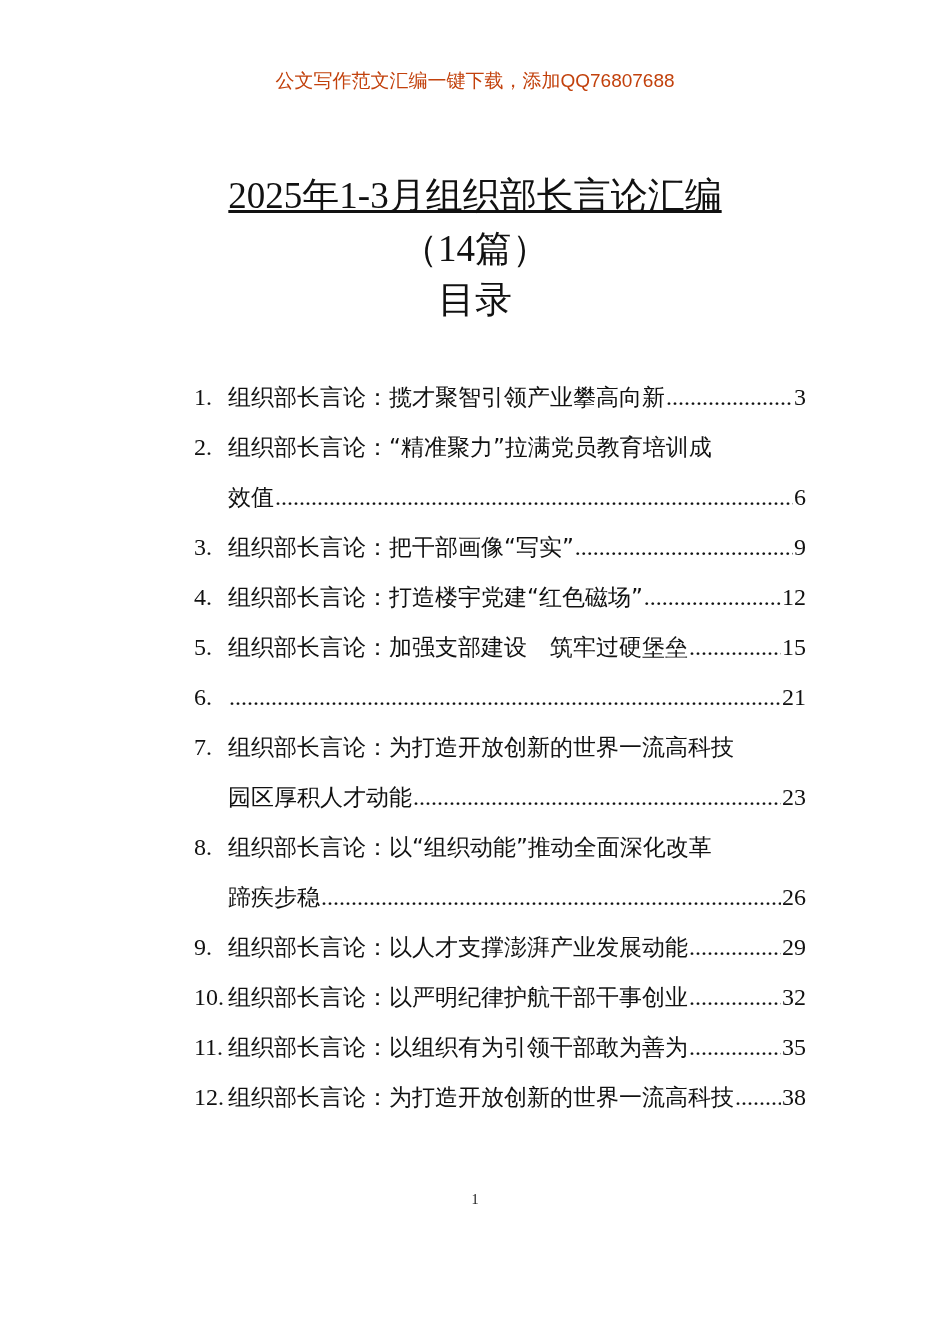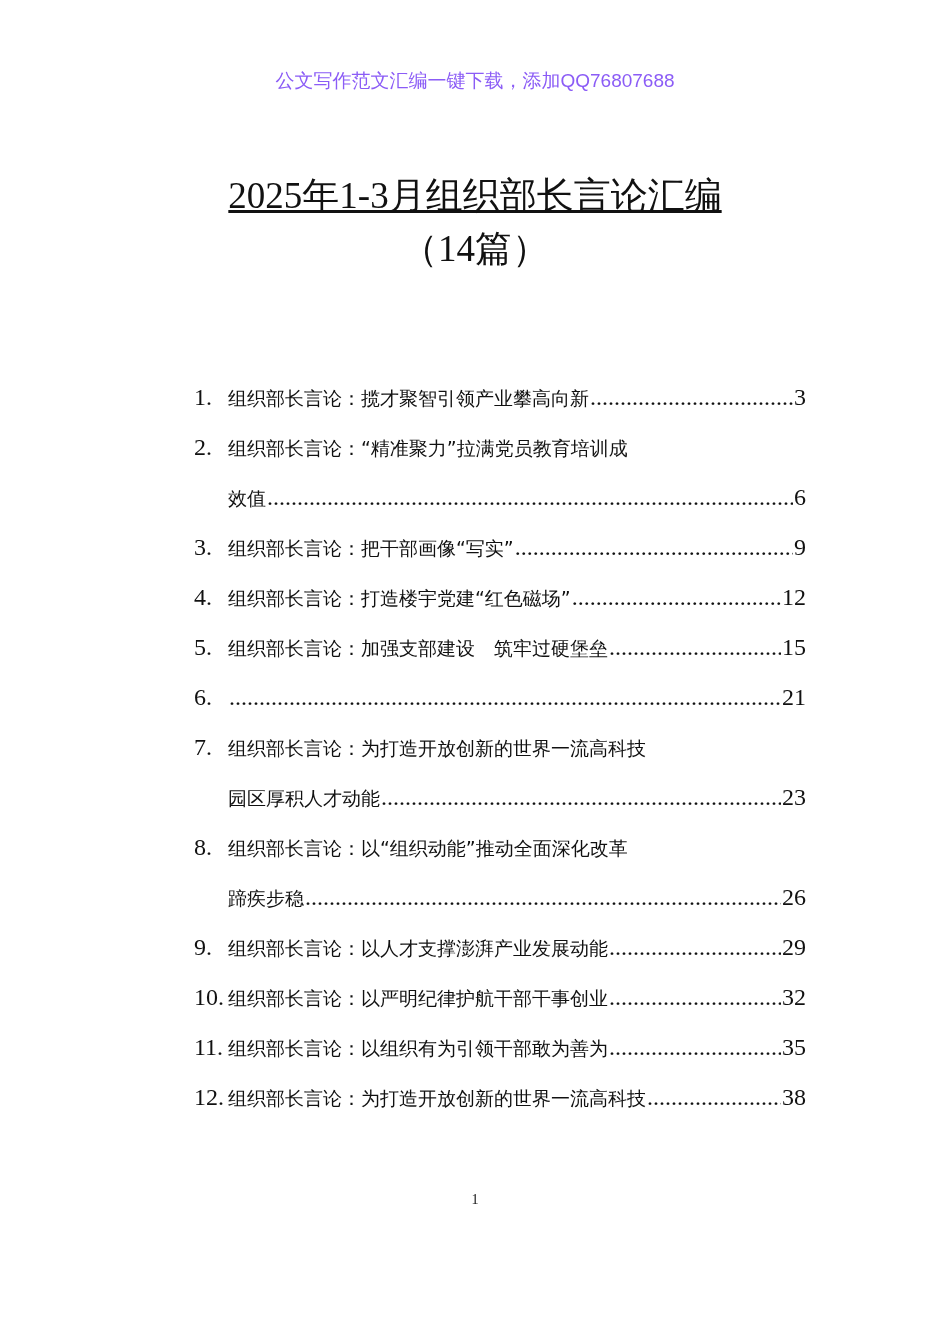--- a/index.html
+++ b/index.html
@@ -3,45 +3,46 @@
   <meta charset="utf-8">
   <style>
     html, body { margin: 0; padding: 0; }
     body {
       width: 950px; height: 1344px; background: #ffffff; position: relative;
       font-family: "Liberation Serif", "DejaVu Serif", serif; color: #111;
       overflow: hidden;
     }
     .header-note {
       position: absolute; top: 68px; left: 0; width: 950px; text-align: center;
-      color: #8b5cf6; font-family: "Liberation Sans", "DejaVu Sans", sans-serif; font-size: 19px;
+      color: #c2410c; font-family: "Liberation Sans", "DejaVu Sans", sans-serif; font-size: 19px;
     }
     .title-block { position: absolute; top: 168px; left: 0; width: 950px; text-align: center; }
     .title-line { font-size: 37px; line-height: 56px; margin: 0; font-weight: normal; text-decoration: underline; }
     .subtitle-line { font-size: 37px; line-height: 50px; }
     .toc-heading { font-size: 37px; line-height: 52px; font-family: "DejaVu Sans", sans-serif; }
     .toc { position: absolute; top: 372px; left: 194px; width: 612px; }
     .toc-entry { font-size: 24px; line-height: 50px; }
     .row { display: flex; align-items: baseline; height: 50px; }
     .num { width: 34px; flex: 0 0 34px; }
-    .text { font-family: "DejaVu Sans", sans-serif; font-size: 19px; white-space: nowrap; }
+    .text { font-family: "DejaVu Sans", sans-serif; font-size: 23px; white-space: nowrap; }
     .leader { flex: 1 1 auto; overflow: hidden; white-space: nowrap; margin: 0 1px; }
     .leader::before { content: "................................................................................................................................"; letter-spacing: 0px; }
     .page { flex: 0 0 auto; }
     .cont { padding-left: 34px; }
     .page-number { position: absolute; top: 1192px; left: 0; width: 950px; text-align: center; font-size: 14px; }
   </style>
 </head>
 <body>
 
 <div class="header-note">公文写作范文汇编一键下载，添加QQ76807688</div>
 
 <div class="title-block">
   <div class="title-line">2025年1-3月组织部长言论汇编</div>
   <div class="subtitle-line">（14篇）</div>
+  <div class="toc-heading">目录</div>
 </div>
 
 <div class="toc" id="toc">
     <div class="toc-entry">
       <div class="row">
         <span class="num">1.</span>
         <span class="text">组织部长言论：揽才聚智引领产业攀高向新</span>
         <span class="leader"></span>
         <span class="page">3</span>
       </div>

